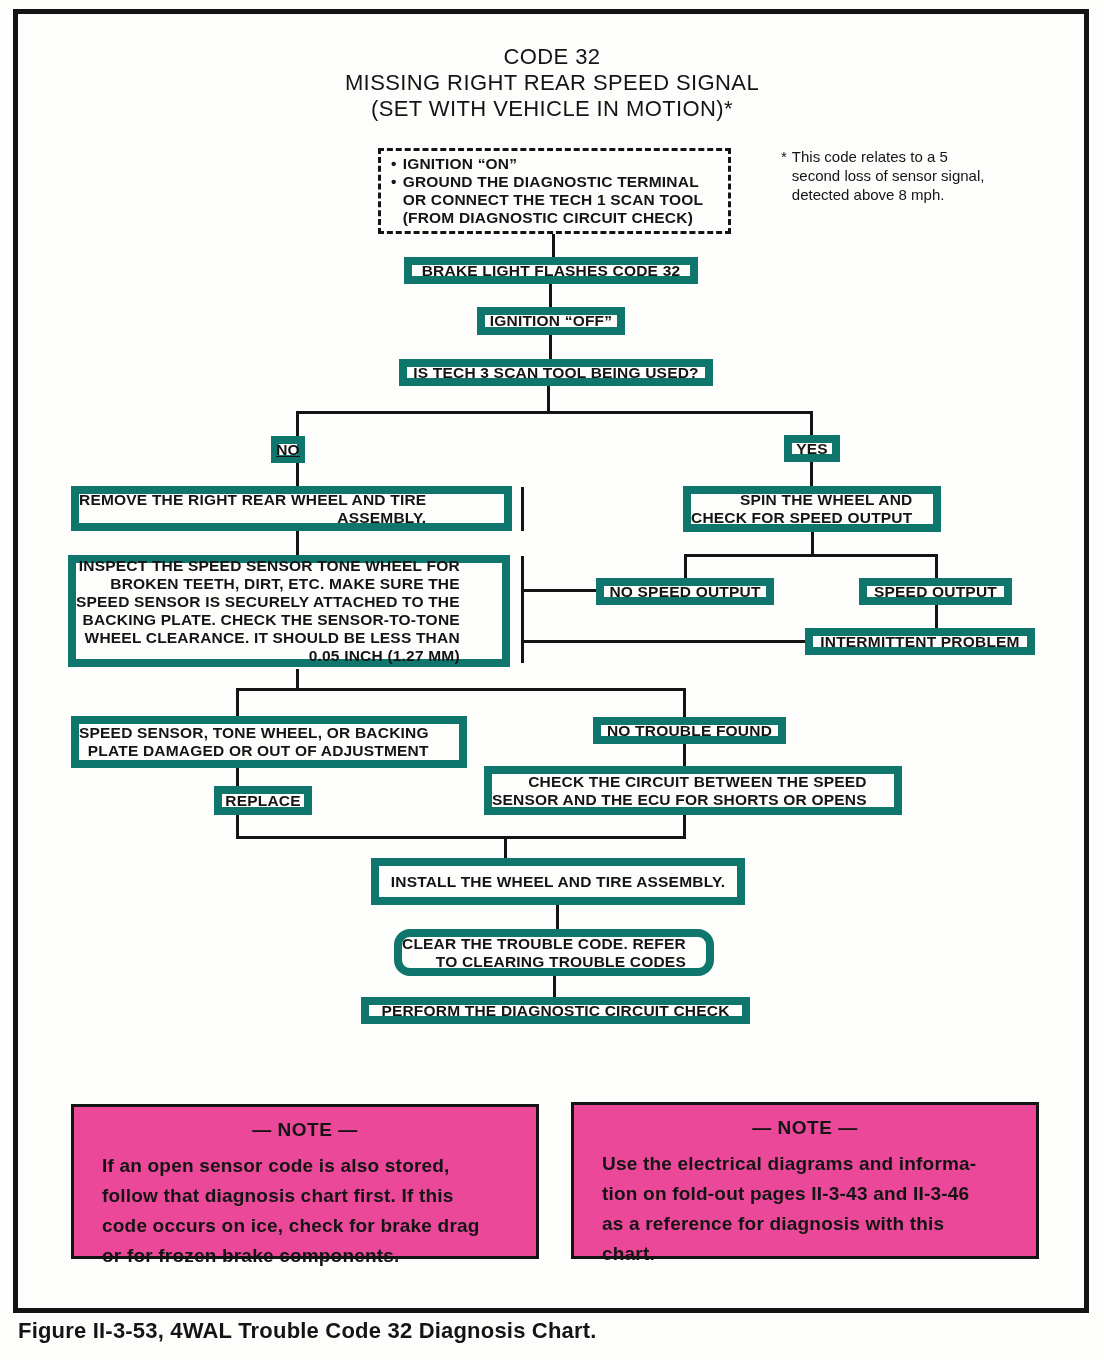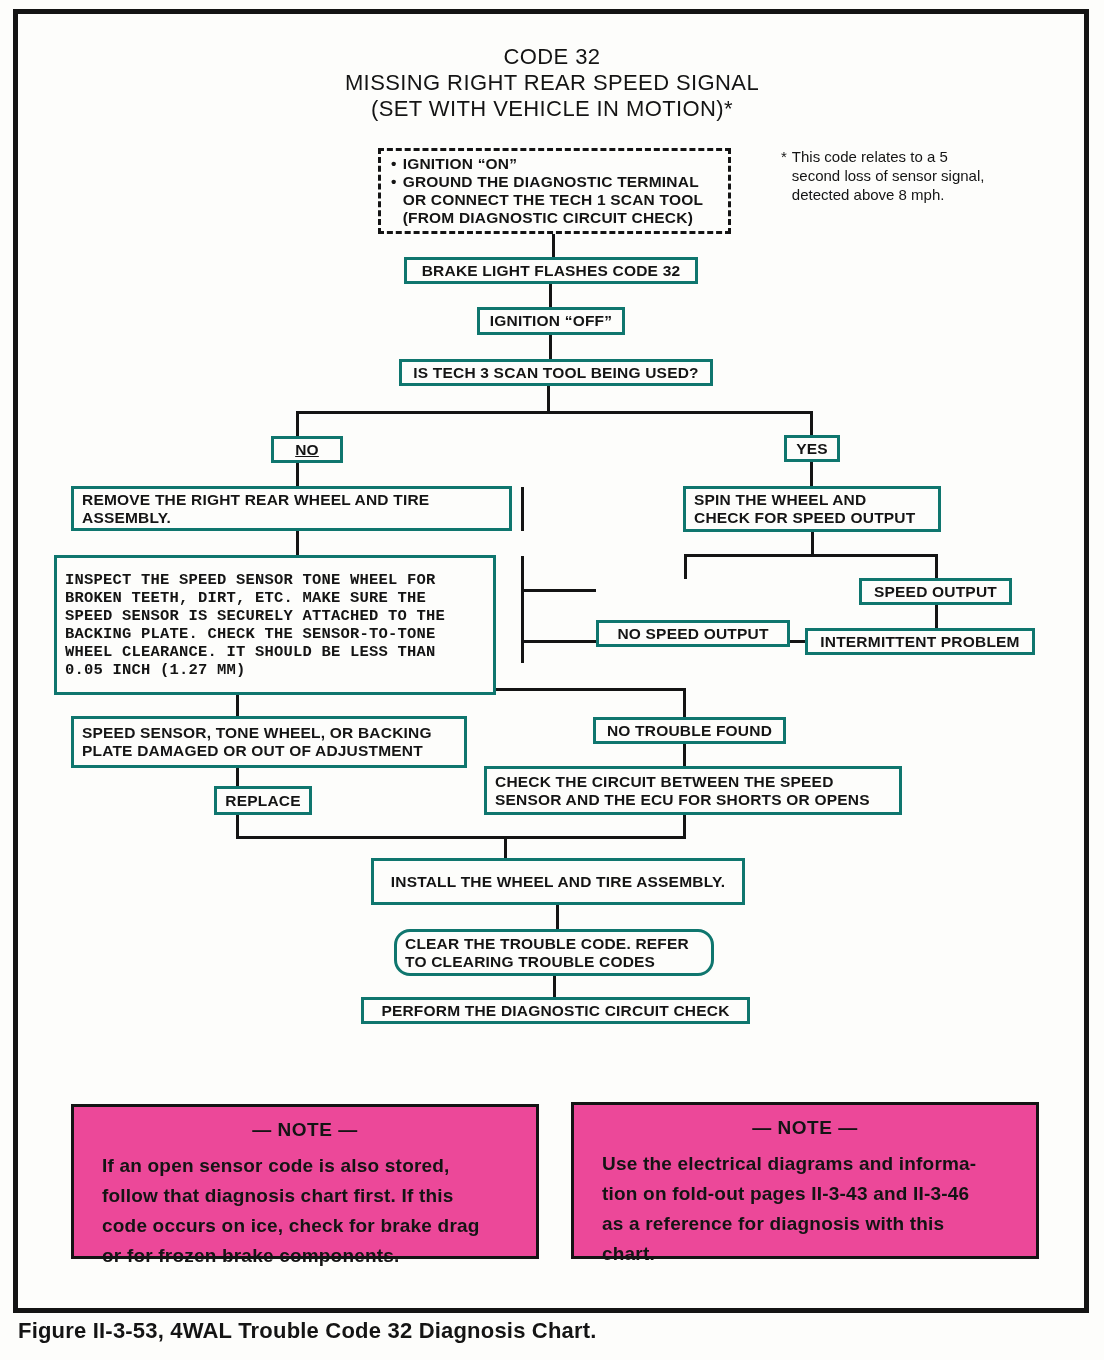--- a/index.html
+++ b/index.html
@@ -18,26 +18,26 @@
     text-align:center;font-weight:400;font-size:22px;line-height:26px;
     letter-spacing:.4px;white-space:pre-line;
   }
   .footnote{
     position:absolute;left:781px;top:147px;width:230px;
     font-size:15px;line-height:19px;display:flex;gap:5px;
   }
   .footnote .fn-text{white-space:pre-line;}
   .node{
     position:absolute;box-sizing:border-box;
-    border:3px solid #0f766e;background:#fdfdfb;
+    border:8px solid #0f766e;background:#fdfdfb;
     display:flex;align-items:center;justify-content:center;
     text-align:center;font-weight:700;font-size:15.5px;line-height:18px;
-    padding:2px 8px;letter-spacing:.2px;white-space:pre-line;
+    padding:2px 0;letter-spacing:.2px;white-space:pre-line;
   }
-  .node.al{justify-content:flex-start;text-align:left;}
+  .node.al{justify-content:flex-start;text-align:right;}
   .node.dashed{
     border:3px dashed #141414;align-items:flex-start;
     flex-direction:column;justify-content:center;padding:6px 10px;
   }
   .bullet-row{display:flex;gap:6px;text-align:left;}
   .bullet-row .glyph{flex:0 0 auto;}
   .vline,.hline{position:absolute;background:#141414;}
   .vline{width:3px;}
   .hline{height:3px;}
   .note{
@@ -116,33 +116,33 @@
   <div class="vline" style="left:236px;top:814px;height:23px;"></div>
   <div class="vline" style="left:683px;top:814px;height:23px;"></div>
   <div class="hline" style="left:236px;top:836px;width:450px;"></div>
   <div class="vline" style="left:504px;top:836px;height:23px;"></div>
   <div class="vline" style="left:556px;top:905px;height:25px;"></div>
   <div class="vline" style="left:553px;top:976px;height:22px;"></div>
 
   <div class="node" style="left:404px;top:257px;width:294px;height:27px;">BRAKE LIGHT FLASHES CODE 32</div>
   <div class="node" style="left:477px;top:307px;width:148px;height:28px;">IGNITION “OFF”</div>
   <div class="node" style="left:399px;top:359px;width:314px;height:27px;">IS TECH 3 SCAN TOOL BEING USED?</div>
-  <div class="node" style="left:271px;top:436px;width:72px;height:27px;text-decoration:underline;">NO</div>
+  <div class="node" style="left:271px;top:436px;width:34px;height:27px;text-decoration:underline;">NO</div>
   <div class="node" style="left:784px;top:435px;width:56px;height:27px;">YES</div>
   <div class="node al" style="left:71px;top:486px;width:441px;height:45px;">REMOVE THE RIGHT REAR WHEEL AND TIRE
 ASSEMBLY.</div>
-  <div class="node al" style="left:54px;top:555px;width:442px;height:140px;font-family:Liberation Mono, monospace;">INSPECT THE SPEED SENSOR TONE WHEEL FOR
+  <div class="node al" style="left:68px;top:555px;width:442px;height:112px;">INSPECT THE SPEED SENSOR TONE WHEEL FOR
 BROKEN TEETH, DIRT, ETC.  MAKE SURE THE
 SPEED SENSOR IS SECURELY ATTACHED TO THE
 BACKING PLATE.  CHECK THE SENSOR-TO-TONE
 WHEEL CLEARANCE. IT SHOULD BE LESS THAN
 0.05 INCH (1.27 MM)</div>
   <div class="node al" style="left:683px;top:486px;width:258px;height:46px;">SPIN THE WHEEL AND
 CHECK FOR SPEED OUTPUT</div>
-  <div class="node" style="left:596px;top:578px;width:194px;height:27px;margin-top:42px;">NO SPEED OUTPUT</div>
+  <div class="node" style="left:596px;top:578px;width:178px;height:27px;">NO SPEED OUTPUT</div>
   <div class="node" style="left:859px;top:578px;width:153px;height:27px;">SPEED OUTPUT</div>
   <div class="node" style="left:805px;top:628px;width:230px;height:27px;">INTERMITTENT PROBLEM</div>
   <div class="node al" style="left:71px;top:716px;width:396px;height:52px;">SPEED SENSOR, TONE WHEEL, OR BACKING
 PLATE DAMAGED OR OUT OF ADJUSTMENT</div>
   <div class="node" style="left:593px;top:717px;width:193px;height:27px;">NO TROUBLE FOUND</div>
   <div class="node" style="left:190px;top:786px;width:98px;height:29px;margin-left:24px;">REPLACE</div>
   <div class="node al" style="left:484px;top:766px;width:418px;height:49px;">CHECK THE CIRCUIT BETWEEN THE SPEED
 SENSOR AND THE ECU FOR SHORTS OR OPENS</div>
   <div class="node" style="left:371px;top:858px;width:374px;height:47px;">INSTALL THE WHEEL AND TIRE ASSEMBLY.</div>
   <div class="node al" style="left:394px;top:929px;width:320px;height:47px;border-radius:16px;">CLEAR THE TROUBLE CODE.  REFER

